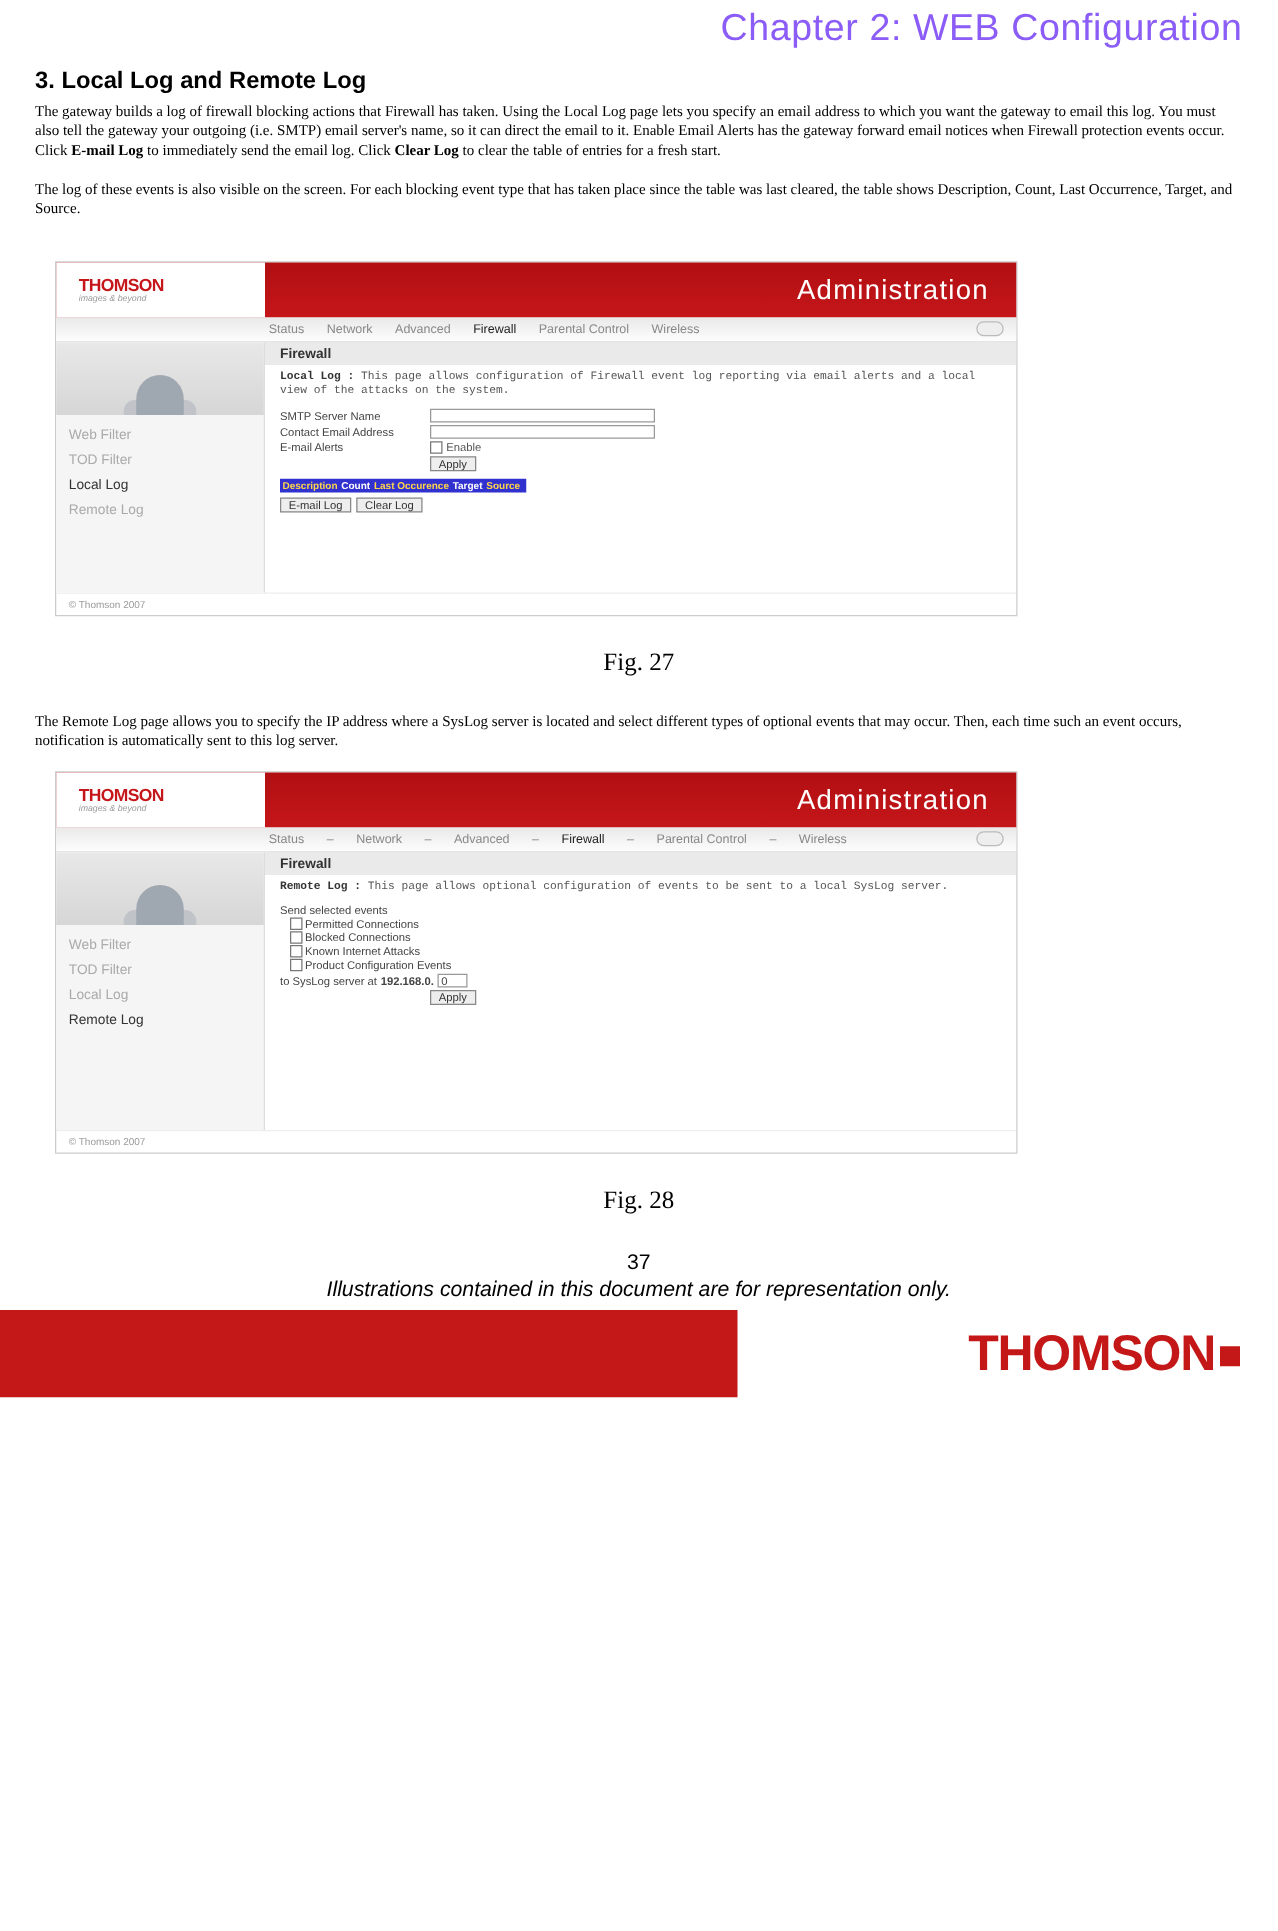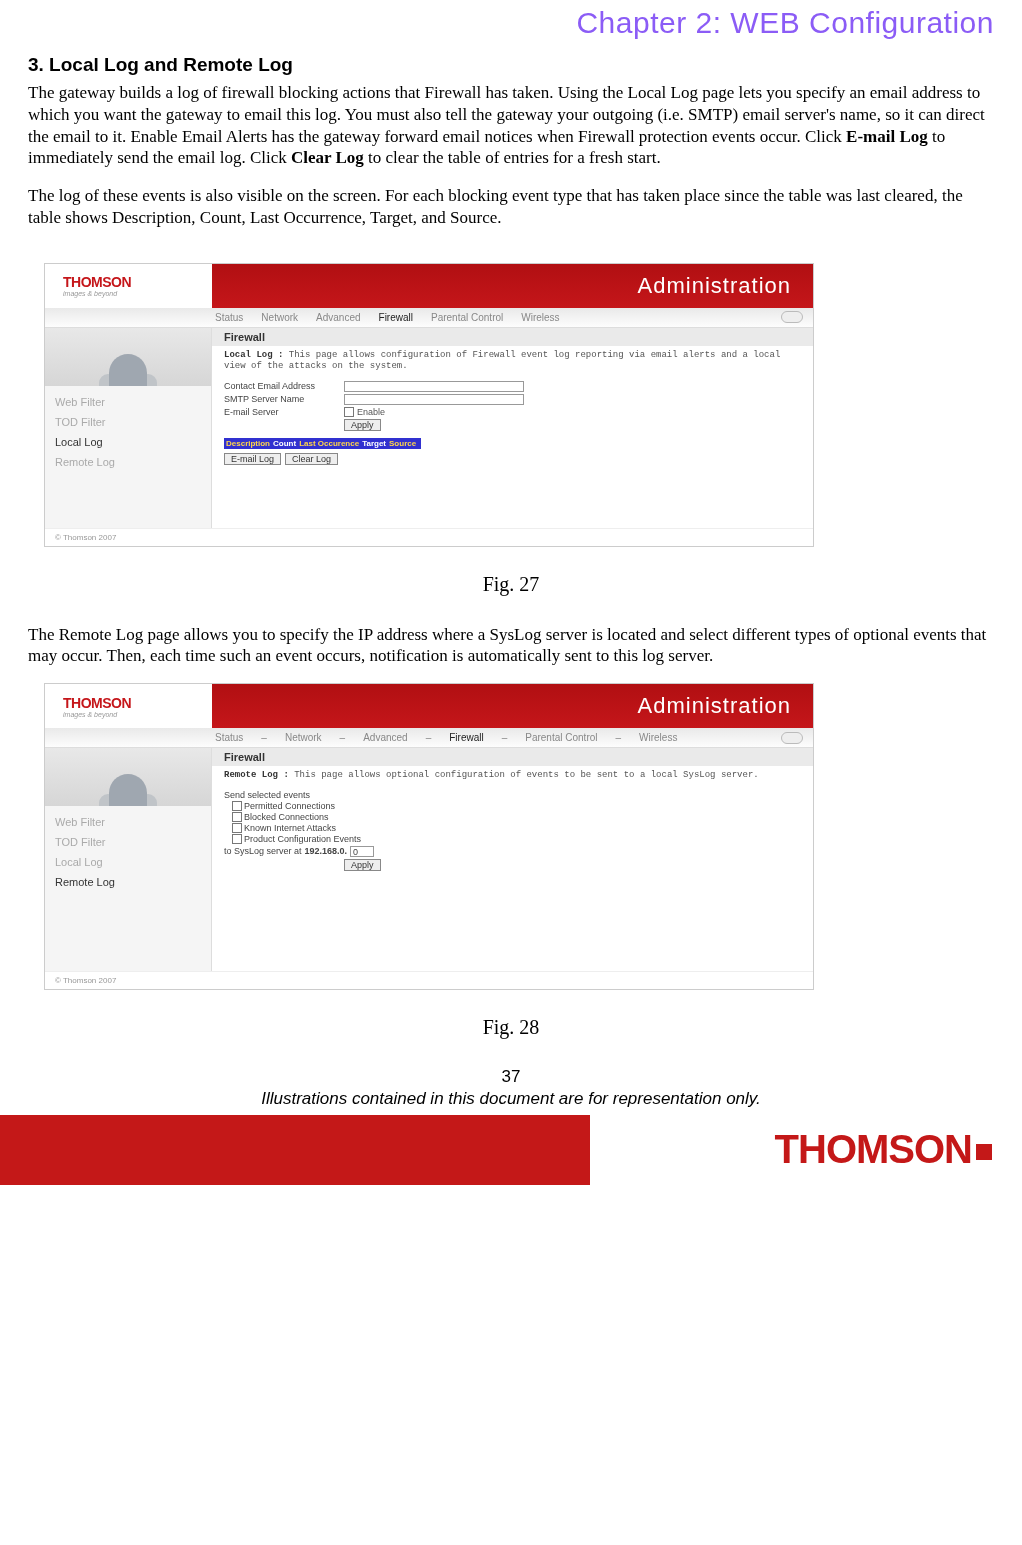--- a/index.html
+++ b/index.html
@@ -23,21 +23,21 @@
     font-weight: 400;
     letter-spacing: 0.5px;
   }
   .section-heading {
     font-family: Verdana, "Segoe UI", sans-serif;
     font-weight: 700;
     font-size: 19px;
     margin: 0 0 6px 0;
   }
   .body-text {
-    font-size: 17px;
+    font-size: 12px;
     line-height: 1.28;
     margin: 0 0 16px 0;
   }
   .body-text b { font-weight: 700; }
   .figure-caption {
     text-align: center;
     font-size: 20px;
     margin: 26px 0 28px 0;
   }
   .page-number {
@@ -292,29 +292,29 @@
           <div class="ss-side-item active">Local Log</div>
           <div class="ss-side-item">Remote Log</div>
         </div>
       </div>
       <div class="ss-main">
         <div class="ss-section-title">Firewall</div>
         <div class="ss-desc">
           <b>Local Log : </b><span>This page allows configuration of Firewall event log reporting via email alerts and a local view of the attacks on the system.</span>
         </div>
         <div class="ss-row">
+          <div class="ss-label">SMTP Server Name</div>
+          <div class="ss-input"></div>
+        </div>
+        <div class="ss-row">
           <div class="ss-label">Contact Email Address</div>
           <div class="ss-input"></div>
         </div>
         <div class="ss-row">
-          <div class="ss-label">SMTP Server Name</div>
-          <div class="ss-input"></div>
-        </div>
-        <div class="ss-row">
-          <div class="ss-label">E-mail Server</div>
+          <div class="ss-label">E-mail Alerts</div>
           <span class="ss-check"></span>
           <span>Enable</span>
         </div>
         <div class="ss-apply-row">
           <span class="ss-btn">Apply</span>
         </div>
         <div class="ss-table-head">
           <span>Description</span><span class="alt">Count</span><span>Last Occurence</span><span class="alt">Target</span><span>Source</span>
         </div>
         <div class="ss-buttons-row">

